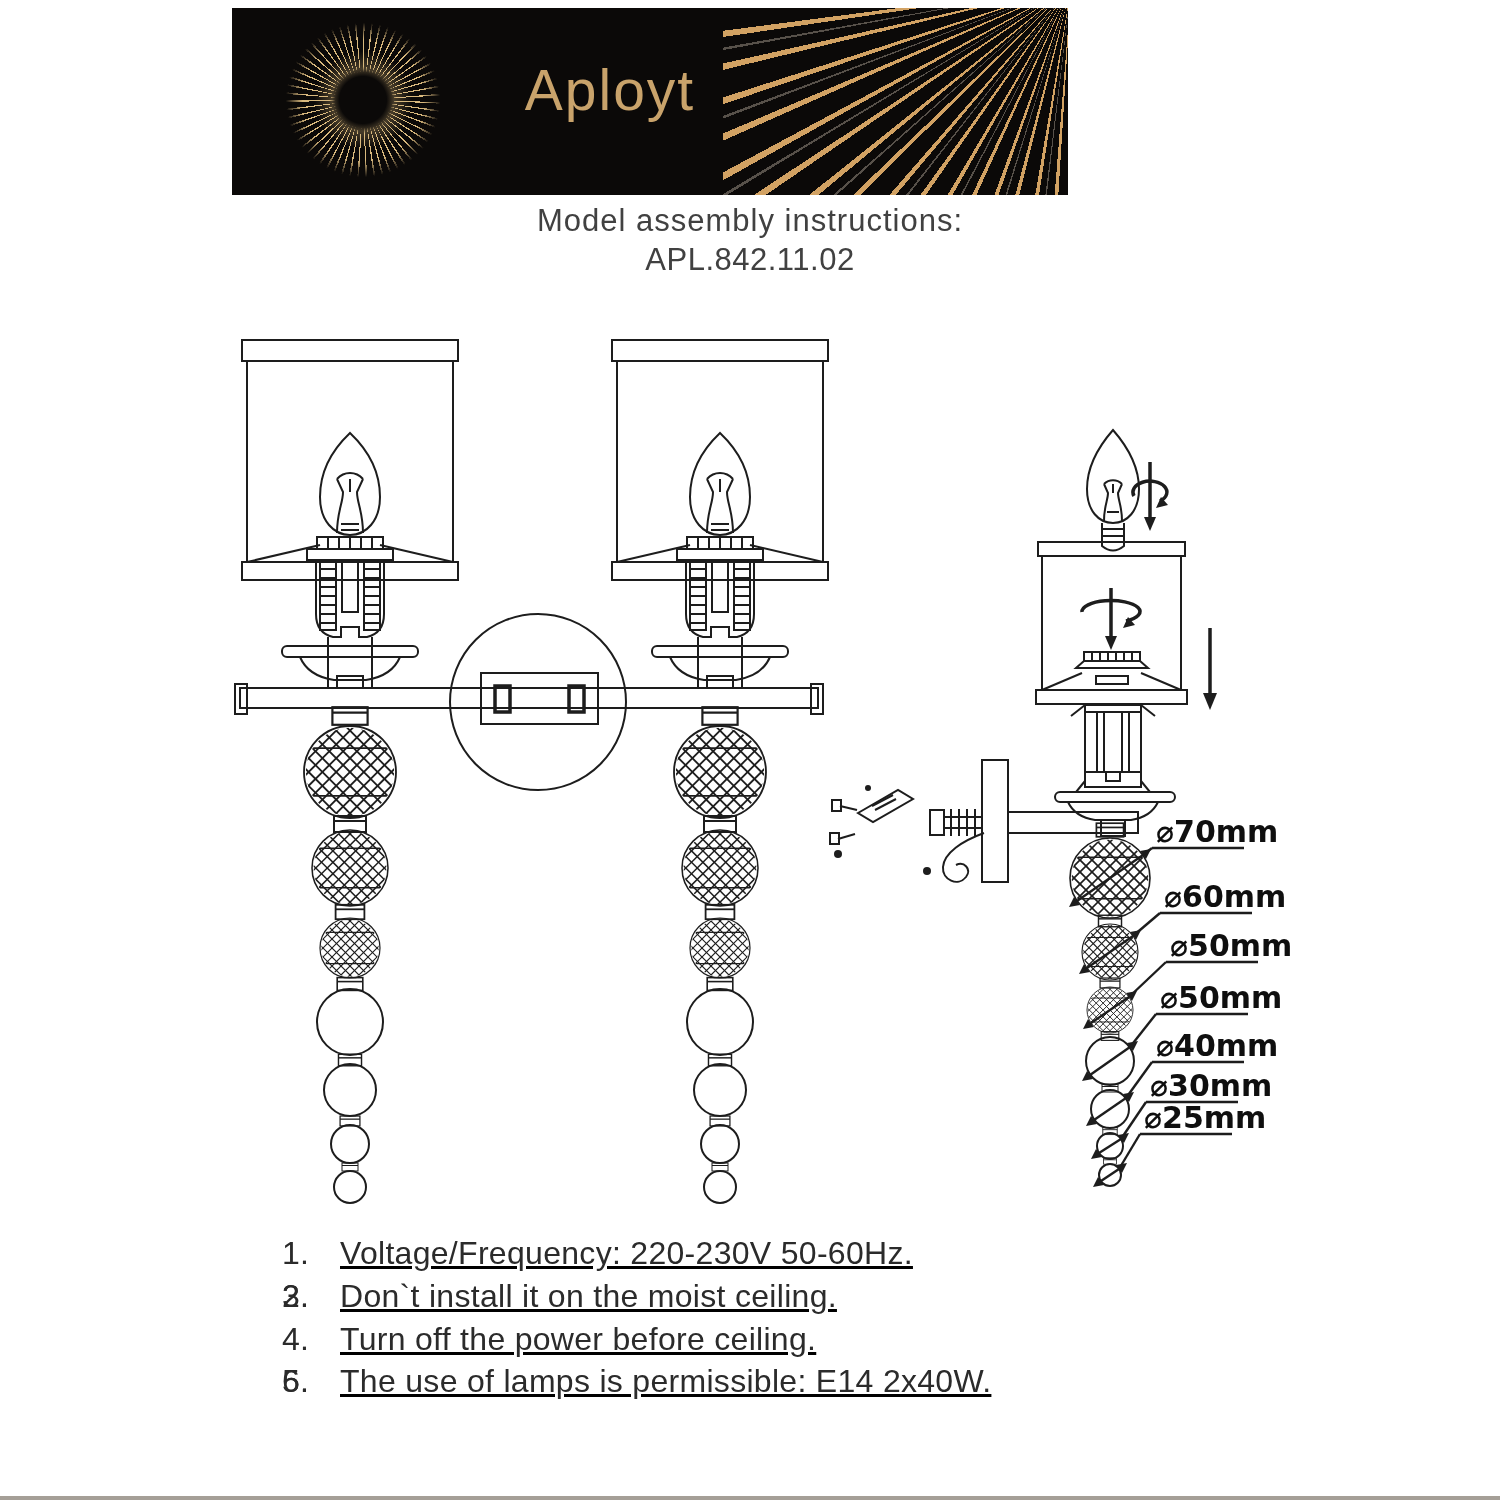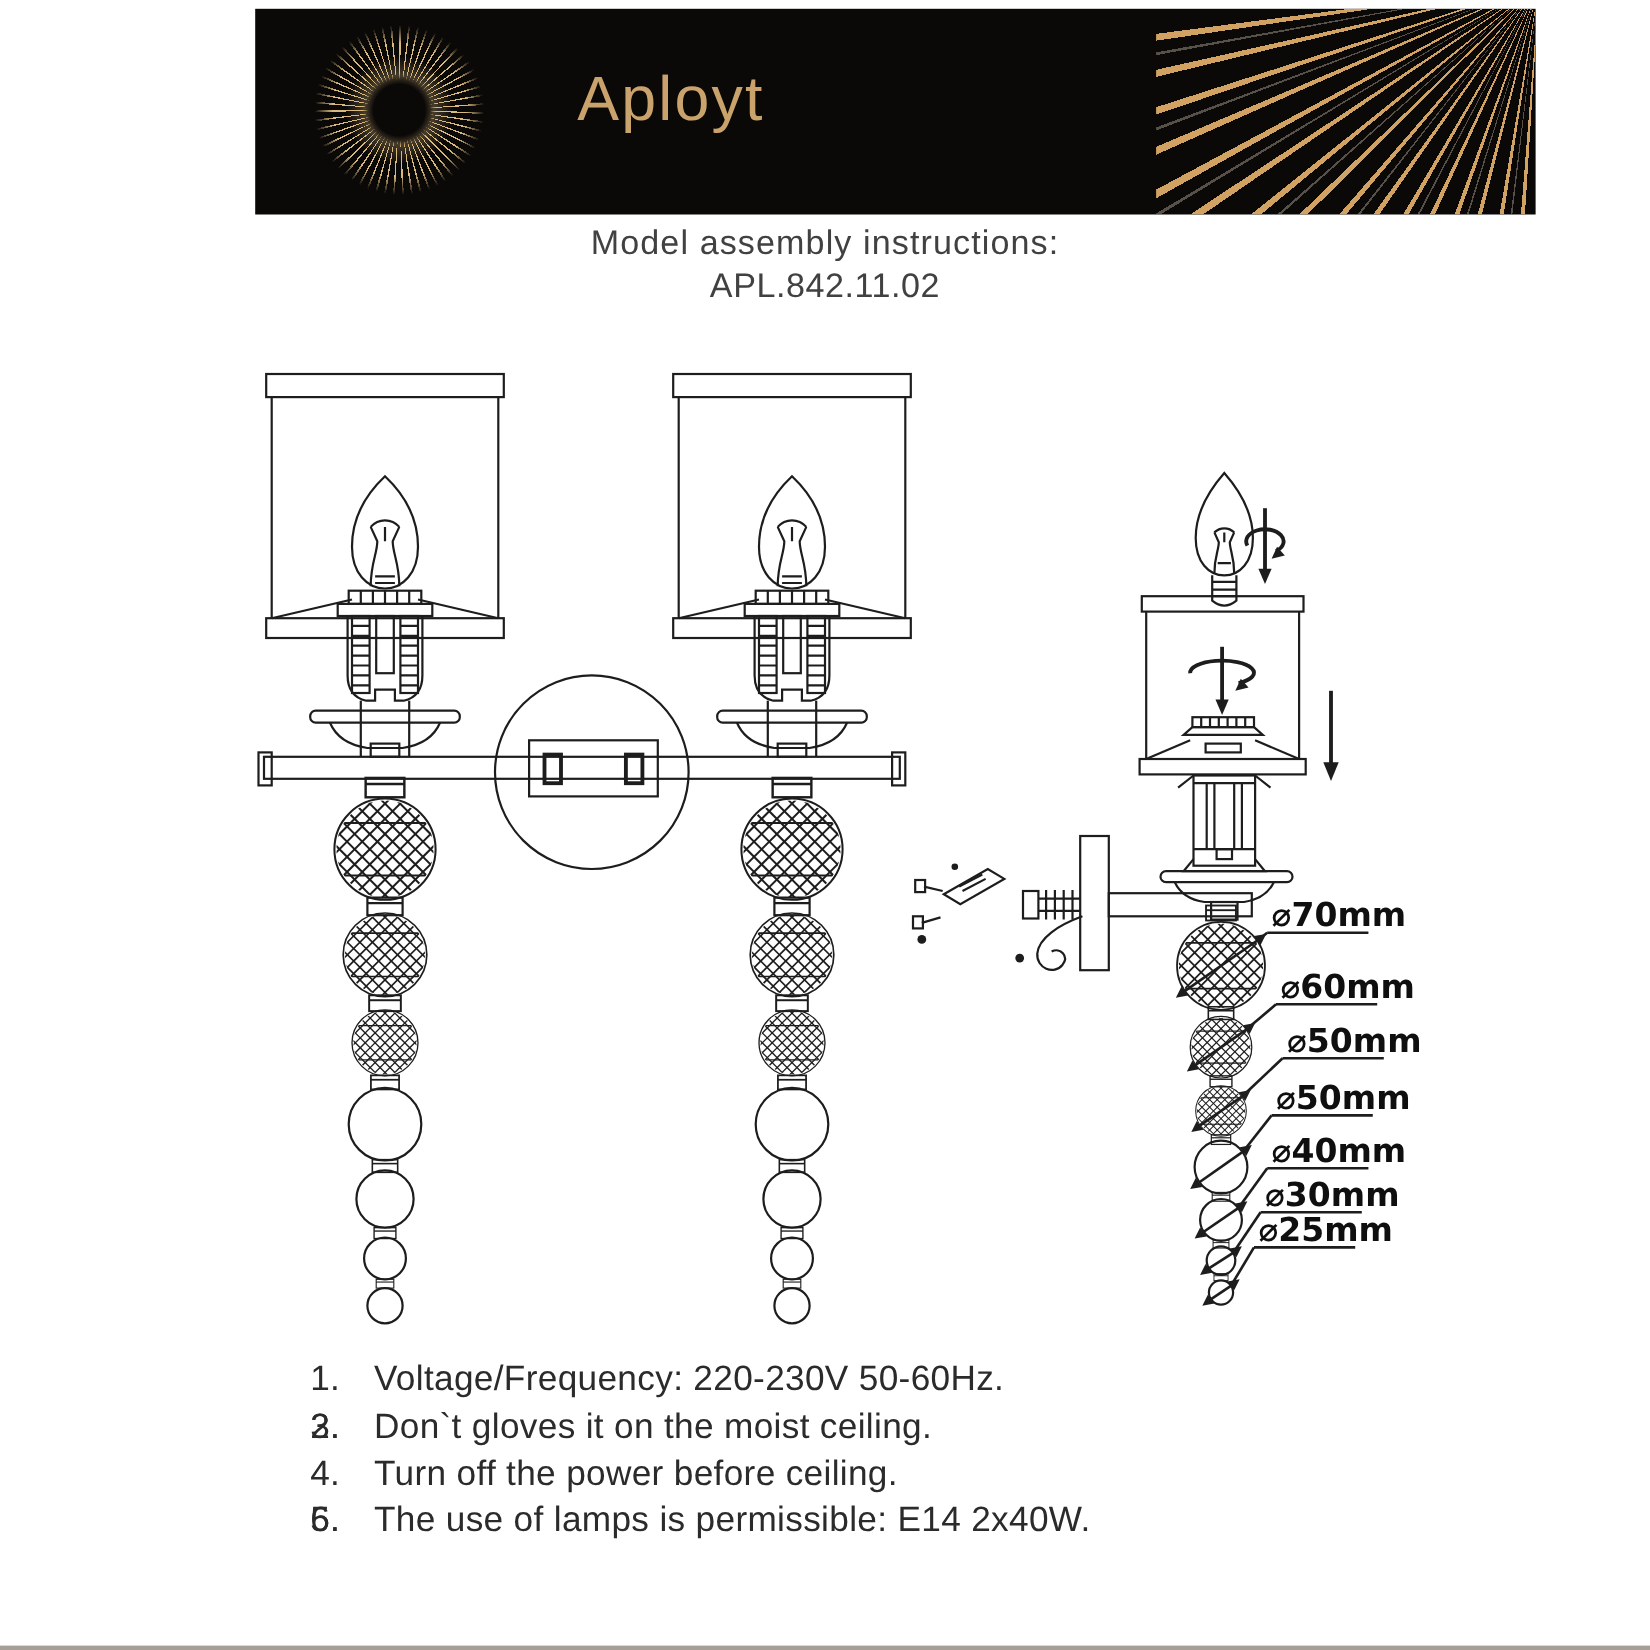--- a/index.html
+++ b/index.html
@@ -2,21 +2,21 @@
 <html><head>
 <meta charset="utf-8">
 <style>
   html,body{margin:0;padding:0}
   body{
     width:1500px;height:1500px;position:relative;background:#ffffff;
     font-family:"Liberation Sans",sans-serif;overflow:hidden;
   }
   
   .banner{
-    position:absolute;left:232px;top:8px;width:1164px;height:187px;
+    position:absolute;left:232px;top:8px;width:836px;height:187px;
     background:#0b0908;overflow:hidden;
   }
   .starburst{
     position:absolute;left:46px;top:8px;width:170px;height:168px;border-radius:50%;
     background:repeating-conic-gradient(#d9b97e 0deg 1.25deg, rgba(0,0,0,0) 1.25deg 6.1deg);
     -webkit-mask:radial-gradient(circle closest-side, transparent 0 33%, #000 40% 72%, transparent 92%);
     mask:radial-gradient(circle closest-side, transparent 0 33%, #000 40% 72%, transparent 92%);
   }
   .star-glow{
     position:absolute;left:46px;top:8px;width:170px;height:168px;border-radius:50%;
@@ -43,21 +43,21 @@
   .diagram .ln, .diagram line, .diagram rect, .diagram circle, .diagram path, .diagram polygon, .diagram ellipse{
     stroke:#1d1d1d;stroke-width:2;fill:none;
   }
   .diagram .bold{stroke-width:3.5}
   .diagram .fill{fill:#1d1d1d;stroke:none}
   .diagram text{fill:#0f0f0f;stroke:none;font:bold 30px "DejaVu Sans",sans-serif}
   .diagram .dimline{stroke-width:2.4}
   
   .instructions{
     position:absolute;left:282px;top:1232px;width:1100px;
-    list-style:none;margin:0;padding:0;counter-reset:n;
+    list-style:none;margin:0;padding:0;counter-reset:n;text-decoration:underline;
   }
   .instructions li{
     counter-increment:n;position:relative;padding-left:58px;
     font-size:32px;line-height:42.8px;color:#2b2b2b;letter-spacing:0.3px;
   }
   .instructions .num::before{content:counter(n) ".";}
   .instructions .num{position:absolute;left:0;top:0;color:#2b2b2b}
   
   .photo-edge{position:absolute;left:0;right:0;bottom:0;height:4px;background:#a59f97}
 </style>
@@ -302,19 +302,19 @@
       <polygon class="fill" points="1093,1187 1104,1185 1098,1177"></polygon>
         <polygon class="fill" points="1127,1163 1122,1173 1116,1165"></polygon>
       <text x="1144" y="1128">⌀25mm</text>
     </g>
   </g>
 </svg>
 
 <ol class="instructions">
   <li><span class="num"></span><span>Voltage/Frequency: 220-230V 50-60Hz.</span></li>
   <li><span class="num"></span></li>
-  <li><span class="num"></span><span>Don`t gloves it on the moist ceiling.</span></li>
+  <li><span class="num"></span><span>Don`t install it on the moist ceiling.</span></li>
   <li><span class="num"></span><span>Turn off the power before ceiling.</span></li>
   <li><span class="num"></span></li>
   <li><span class="num"></span><span>The use of lamps is permissible: E14 2x40W.</span></li>
 </ol>
 
 <div class="photo-edge"></div>
 
 </body></html>

